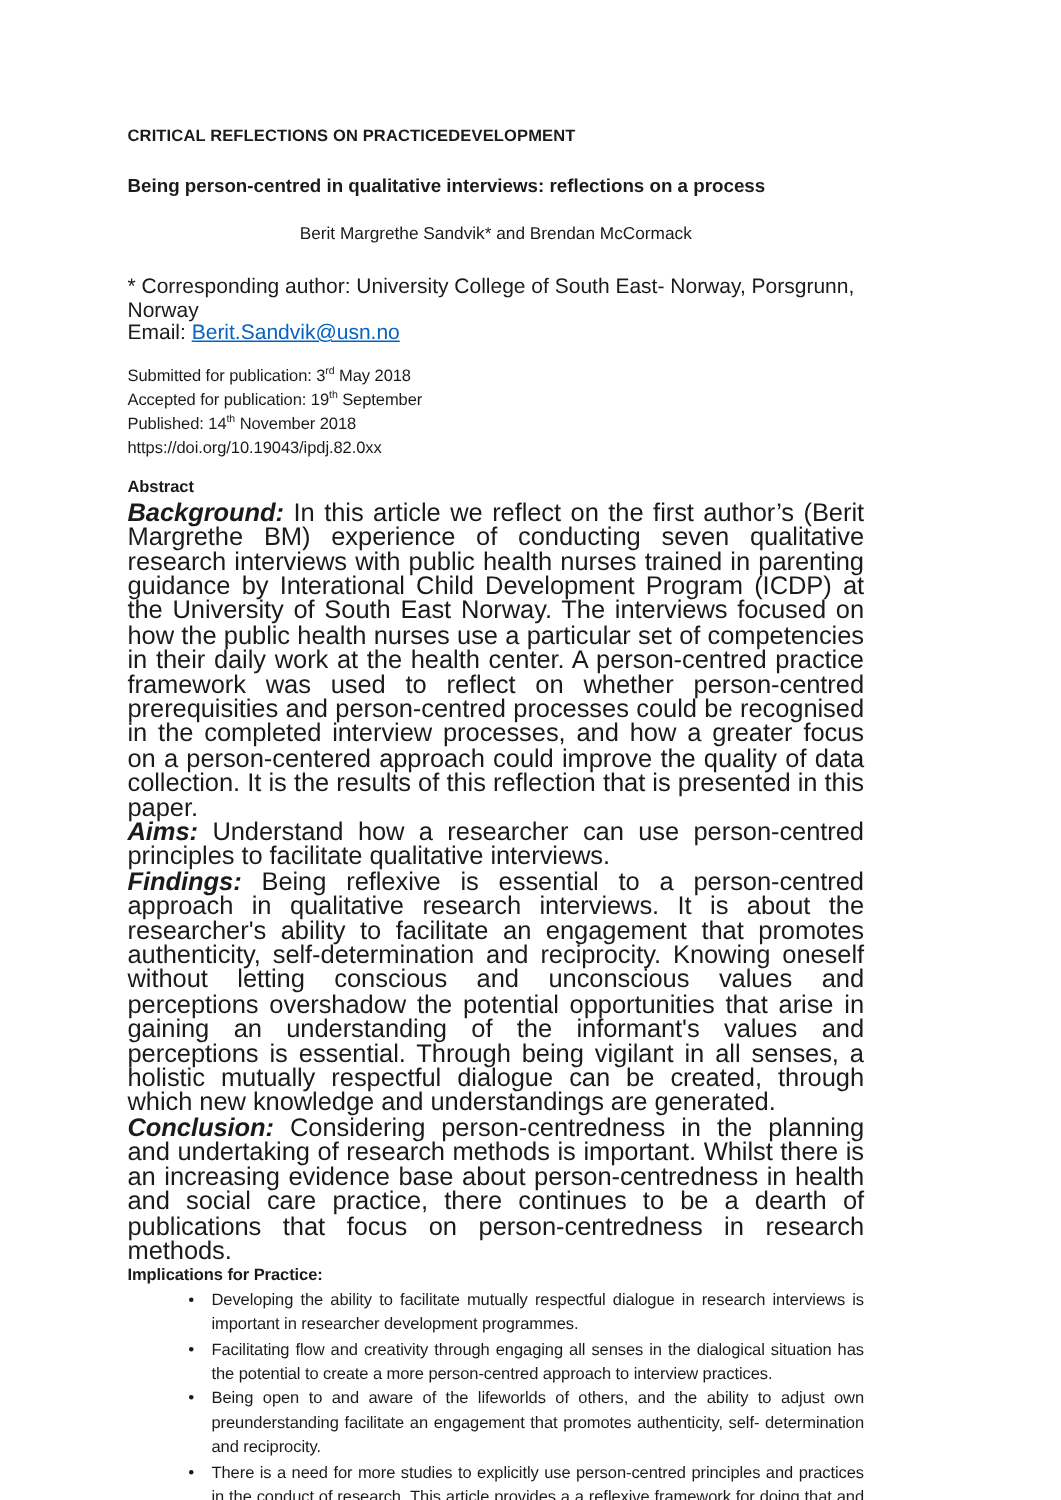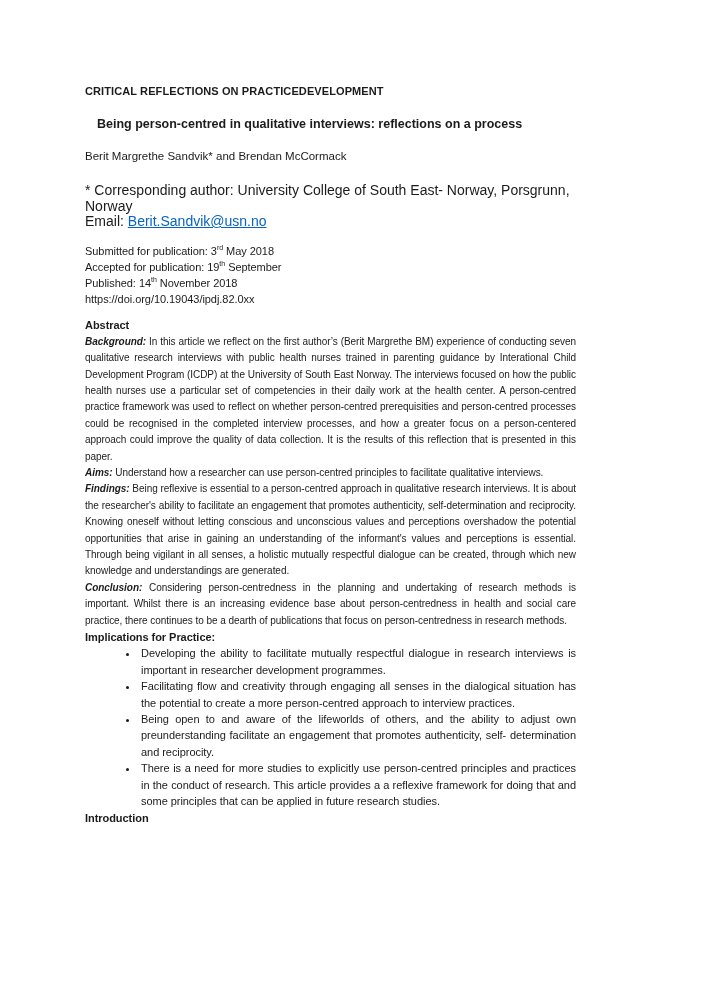--- a/index.html
+++ b/index.html
@@ -16,35 +16,35 @@
     padding: 84px 84px 0 85px;
     overflow: hidden;
   }
   p { margin: 0; }
   .category {
     font-size: 11px; font-weight: 700; line-height: 14px;
     letter-spacing: 0.1px; margin-bottom: 18px;
   }
   .title {
     font-size: 12.5px; font-weight: 700; line-height: 16px;
-    margin: 0 0 17px 12px;
+    margin: 0 0 17px 0;
   }
-  .authors { font-size: 11.5px; line-height: 15px; margin-bottom: 19px; }
+  .authors { font-size: 11.5px; line-height: 15px; margin-bottom: 19px; text-align: center; }
   .affil { margin-bottom: 13px; }
   .affil p { font-size: 14px; line-height: 15.5px; }
   .email-link { color: #0563C1; text-decoration: underline; cursor: pointer; }
   .pubinfo { margin-bottom: 10px; }
   .pubinfo p { font-size: 11px; line-height: 16.2px; letter-spacing: -0.05px; }
   sup { font-size: 7px; line-height: 0; vertical-align: super; }
   .h {
     font-size: 11px; font-weight: 700; line-height: 16.4px;
     letter-spacing: -0.05px;
   }
   .para {
-    font-size: 10px; line-height: 16.4px; letter-spacing: -0.05px;
+    font-size: 17px; line-height: 16.4px; letter-spacing: -0.05px;
     text-align: justify;
   }
   .lbl { font-weight: 700; font-style: italic; }
   .b { font-weight: 700; }
   .abstract { margin-bottom: 0; }
   .implications { margin-bottom: 0; }
   .implications ul {
     list-style: disc outside;
     margin: 0; padding: 0 0 0 54px;
   }

